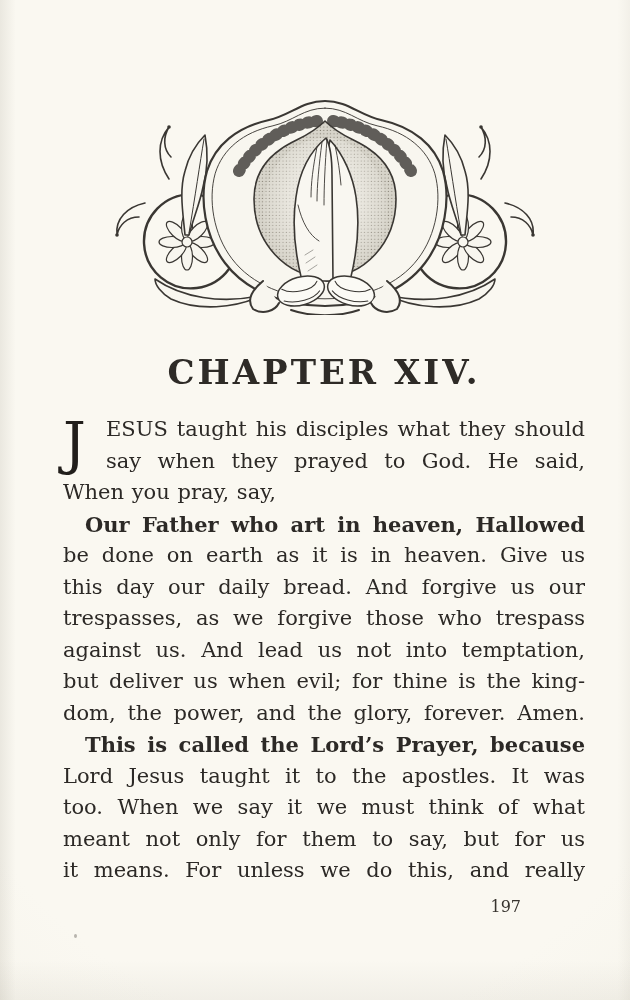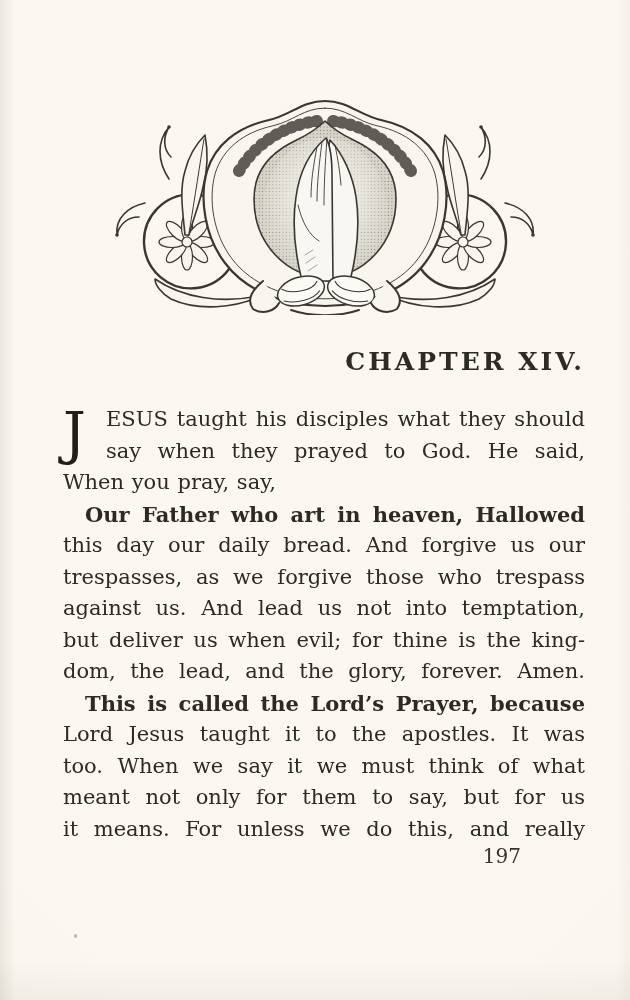--- a/index.html
+++ b/index.html
@@ -21,23 +21,23 @@
   }
   .ornament{
     width:440px;height:230px;
     margin:85px 0 0 105px;
   }
   .text-block{
     width:522px;
     margin:0 0 0 63px;
   }
   .chapter-heading{
-    margin-top:29px;
-    text-align:right;
-    font-size:25px;
+    margin-top:39px;
+    text-align:center;
+    font-size:34px;
     line-height:28px;
     letter-spacing:3px;
     color:#2e2b27;
   }
   .body-copy{ margin-top:28px; font-size:21px; }
   p.para{ margin:0; padding:0; }
   .line{
     height:31.5px;
     line-height:31.5px;
     text-align:justify;
@@ -52,23 +52,23 @@
     float:left;
     width:38px;height:63px;
     font-size:57px;
     line-height:58px;
     margin-right:5px;
     color:#211e1b;
   }
   .page-number{
     text-align:right;
     padding-right:64px;
-    font-size:20px;
+    font-size:16px;
     line-height:20px;
-    margin-top:1px;
+    margin-top:10px;
     color:#37332e;
   }
   .ink-speck{
     position:absolute;
     left:74px;top:934px;
     width:3px;height:4px;
     border-radius:50%;
     background:rgba(60,55,48,0.35);
   }
 </style>
@@ -178,25 +178,26 @@
 
       <p class="para">
         <span class="drop-cap">J</span>
         <span class="line" style="display:block">ESUS taught his disciples what they should</span>
         <span class="line" style="display:block">say when they prayed to God.  He said,</span>
         <span class="line flush-left" style="display:block">When you pray, say,</span>
       </p>
 
       <p class="para">
         <span class="line indent" style="display:block">Our Father who art in heaven, Hallowed</span>
+        <span class="line" style="display:block">be done on earth as it is in heaven.  Give us</span>
         <span class="line" style="display:block">this day our daily bread.  And forgive us our</span>
         <span class="line" style="display:block">trespasses, as we forgive those who trespass</span>
         <span class="line" style="display:block">against us.  And lead us not into temptation,</span>
         <span class="line" style="display:block">but deliver us when evil; for thine is the king-</span>
-        <span class="line" style="display:block">dom, the lead, and the glory, forever.  Amen.</span>
+        <span class="line" style="display:block">dom, the power, and the glory, forever.  Amen.</span>
       </p>
 
       <p class="para">
         <span class="line indent" style="display:block">This is called the Lord’s Prayer, because the</span>
         <span class="line" style="display:block">Lord Jesus taught it to the apostles.  It was</span>
         <span class="line" style="display:block">too.  When we say it we must think of what</span>
         <span class="line" style="display:block">meant not only for them to say, but for us</span>
         <span class="line" style="display:block">it means.  For unless we do this, and really</span>
       </p>
 

